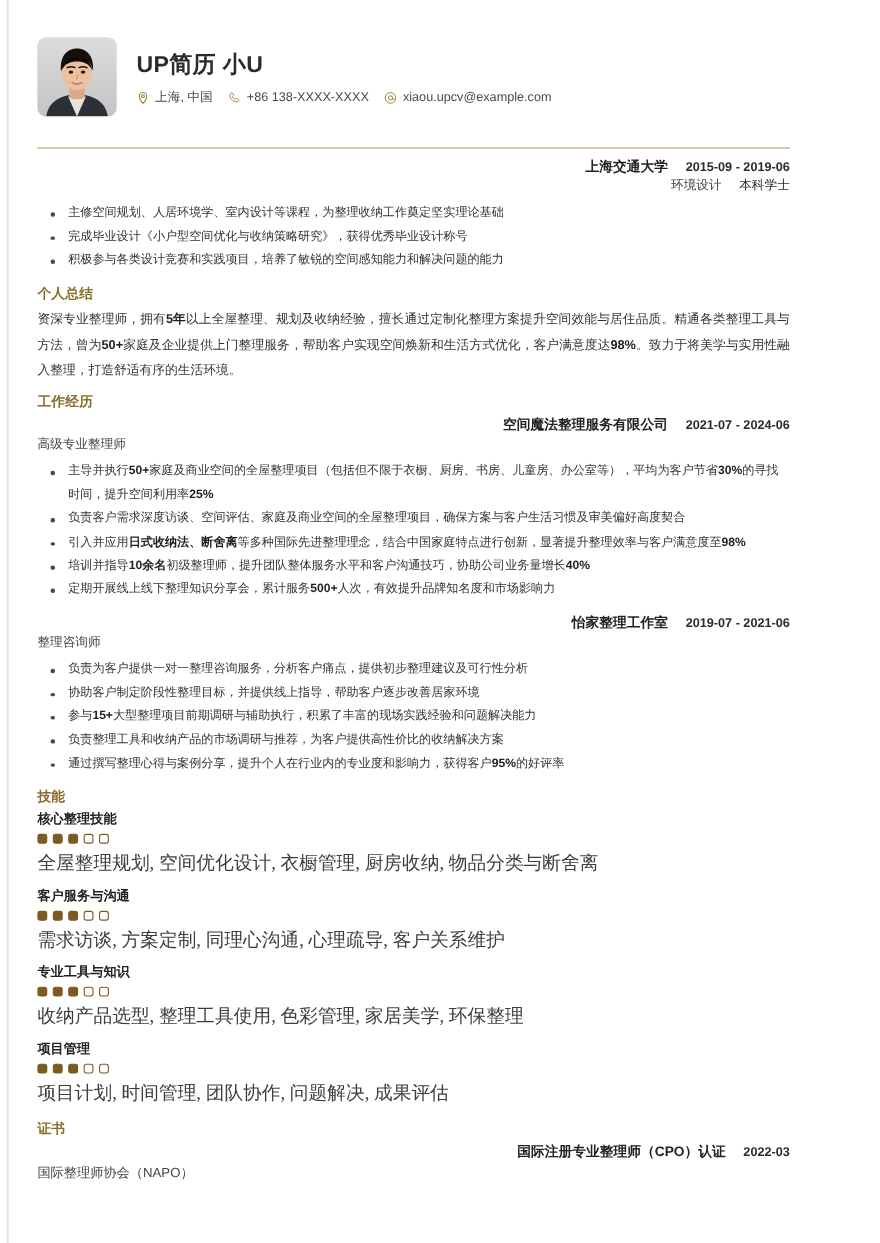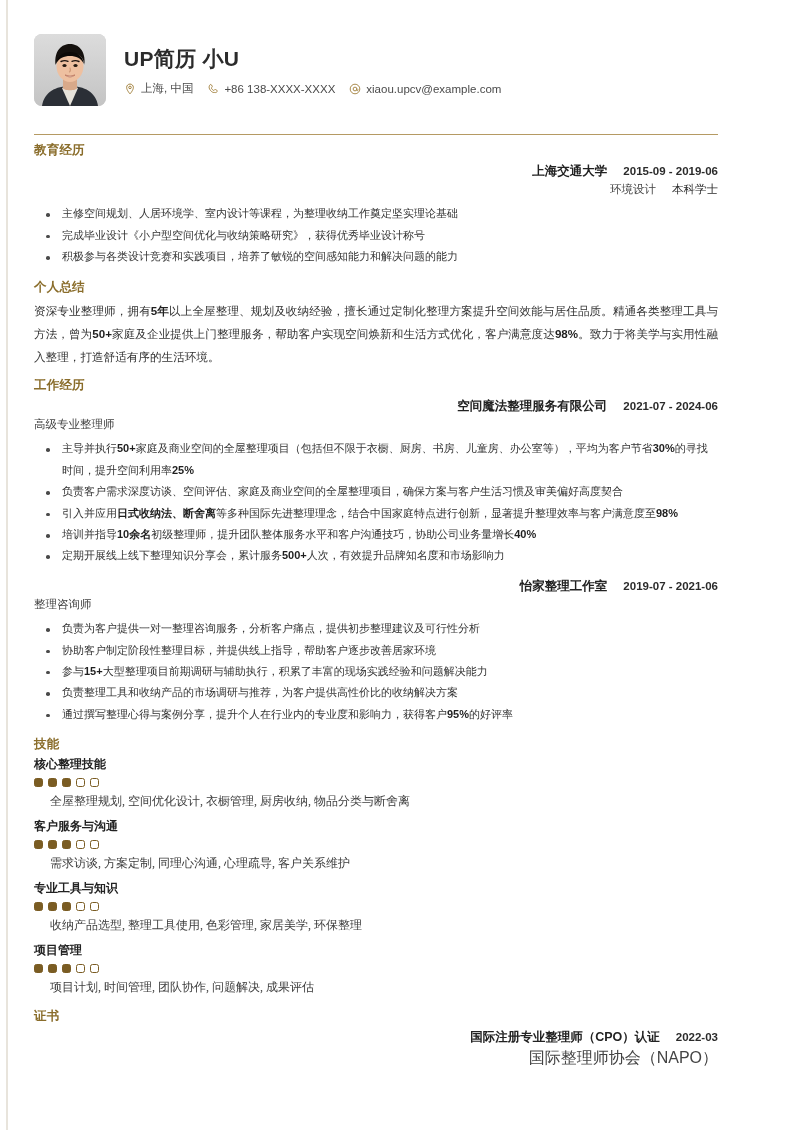--- a/index.html
+++ b/index.html
@@ -162,30 +162,28 @@
   }
   .dots { display: flex; gap: 5px; margin-bottom: 5px; }
   .dot {
     width: 9px; height: 9px;
     border-radius: 2.5px;
     border: 1.6px solid #7a5c23;
     background: transparent;
   }
   .dot.on { background: #7a5c23; }
   .skill-items {
-    font-size: 12px;
+    font-size: 17px;
     color: #3d3d3d;
     line-height: 1.5;
-    margin-left: 16px;
   }
 
   .cert-issuer {
-    font-size: 16px;
+    font-size: 12px;
     color: #444444;
-    text-align: right;
   }
   .spacer-sm { height: 9px; }
   .spacer-xs { height: 4px; }
 </style>
 </head>
 <body>
 
 <div class="page">
 
   <div class="header">
@@ -254,21 +252,20 @@
           </span>
           <span>xiaou.upcv@example.com</span>
         </span>
 
       </div>
     </div>
   </div>
 
   <div class="rule"></div>
   <div class="section">
-    <div class="sec-title">教育经历</div>
     <div id="education-entries">
         <div class="entry">
           <div class="row">
             <div class="org">上海交通大学</div>
             <div class="date">2015-09 - 2019-06</div>
           </div>
           <div class="row">
             <div class="role">环境设计</div>
             <div class="sub-right">本科学士</div>
           </div>

